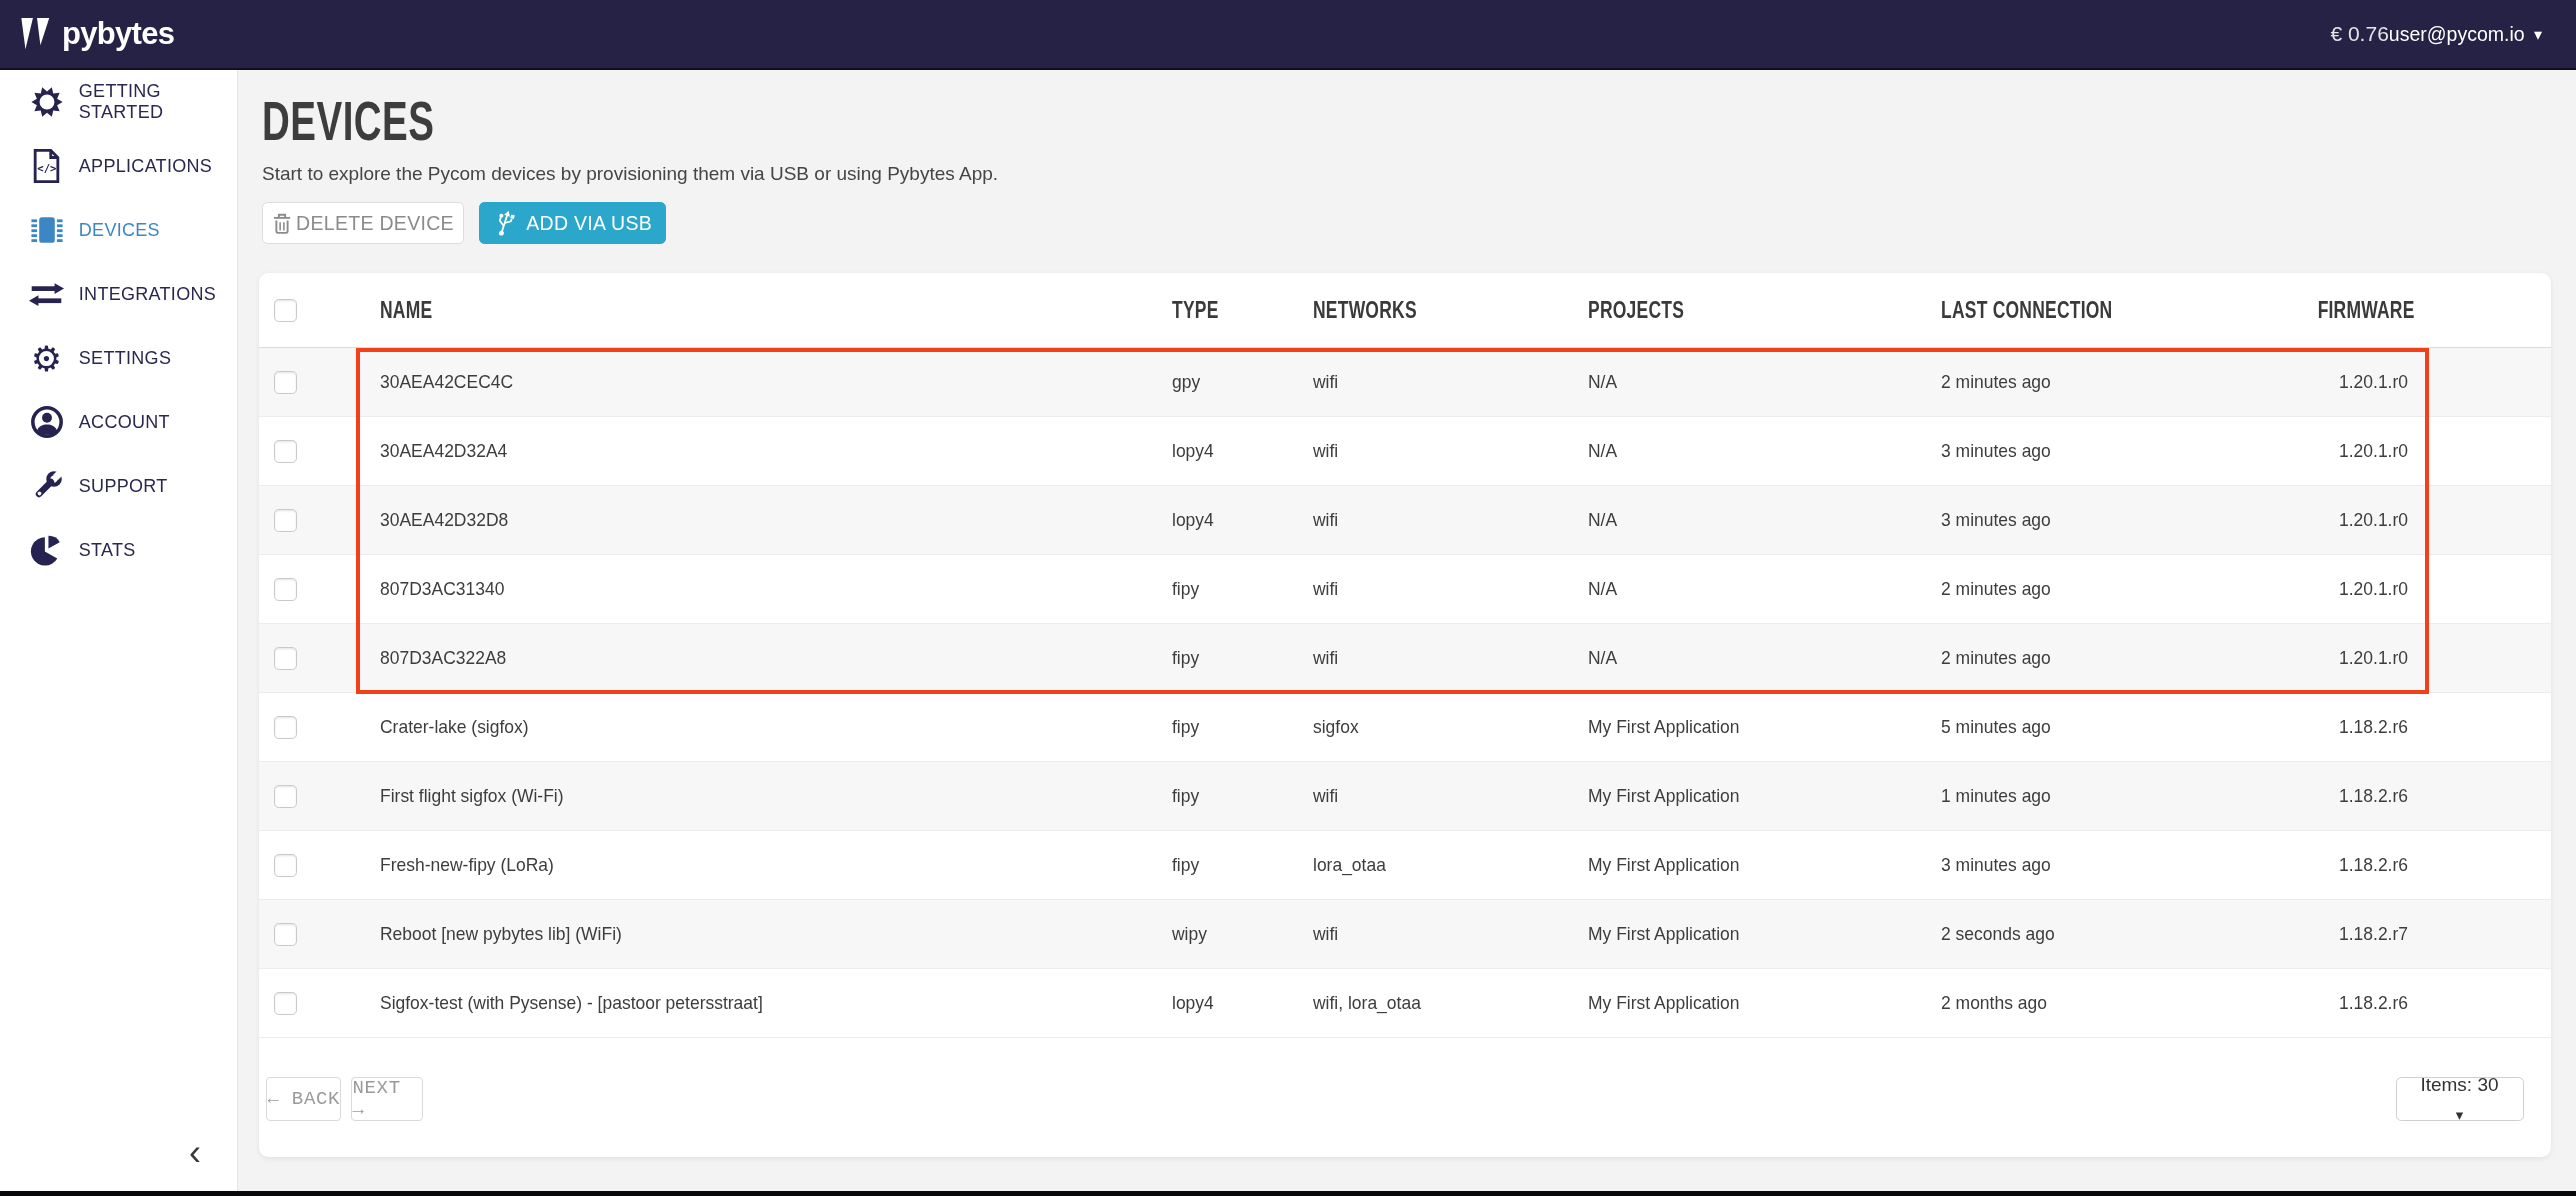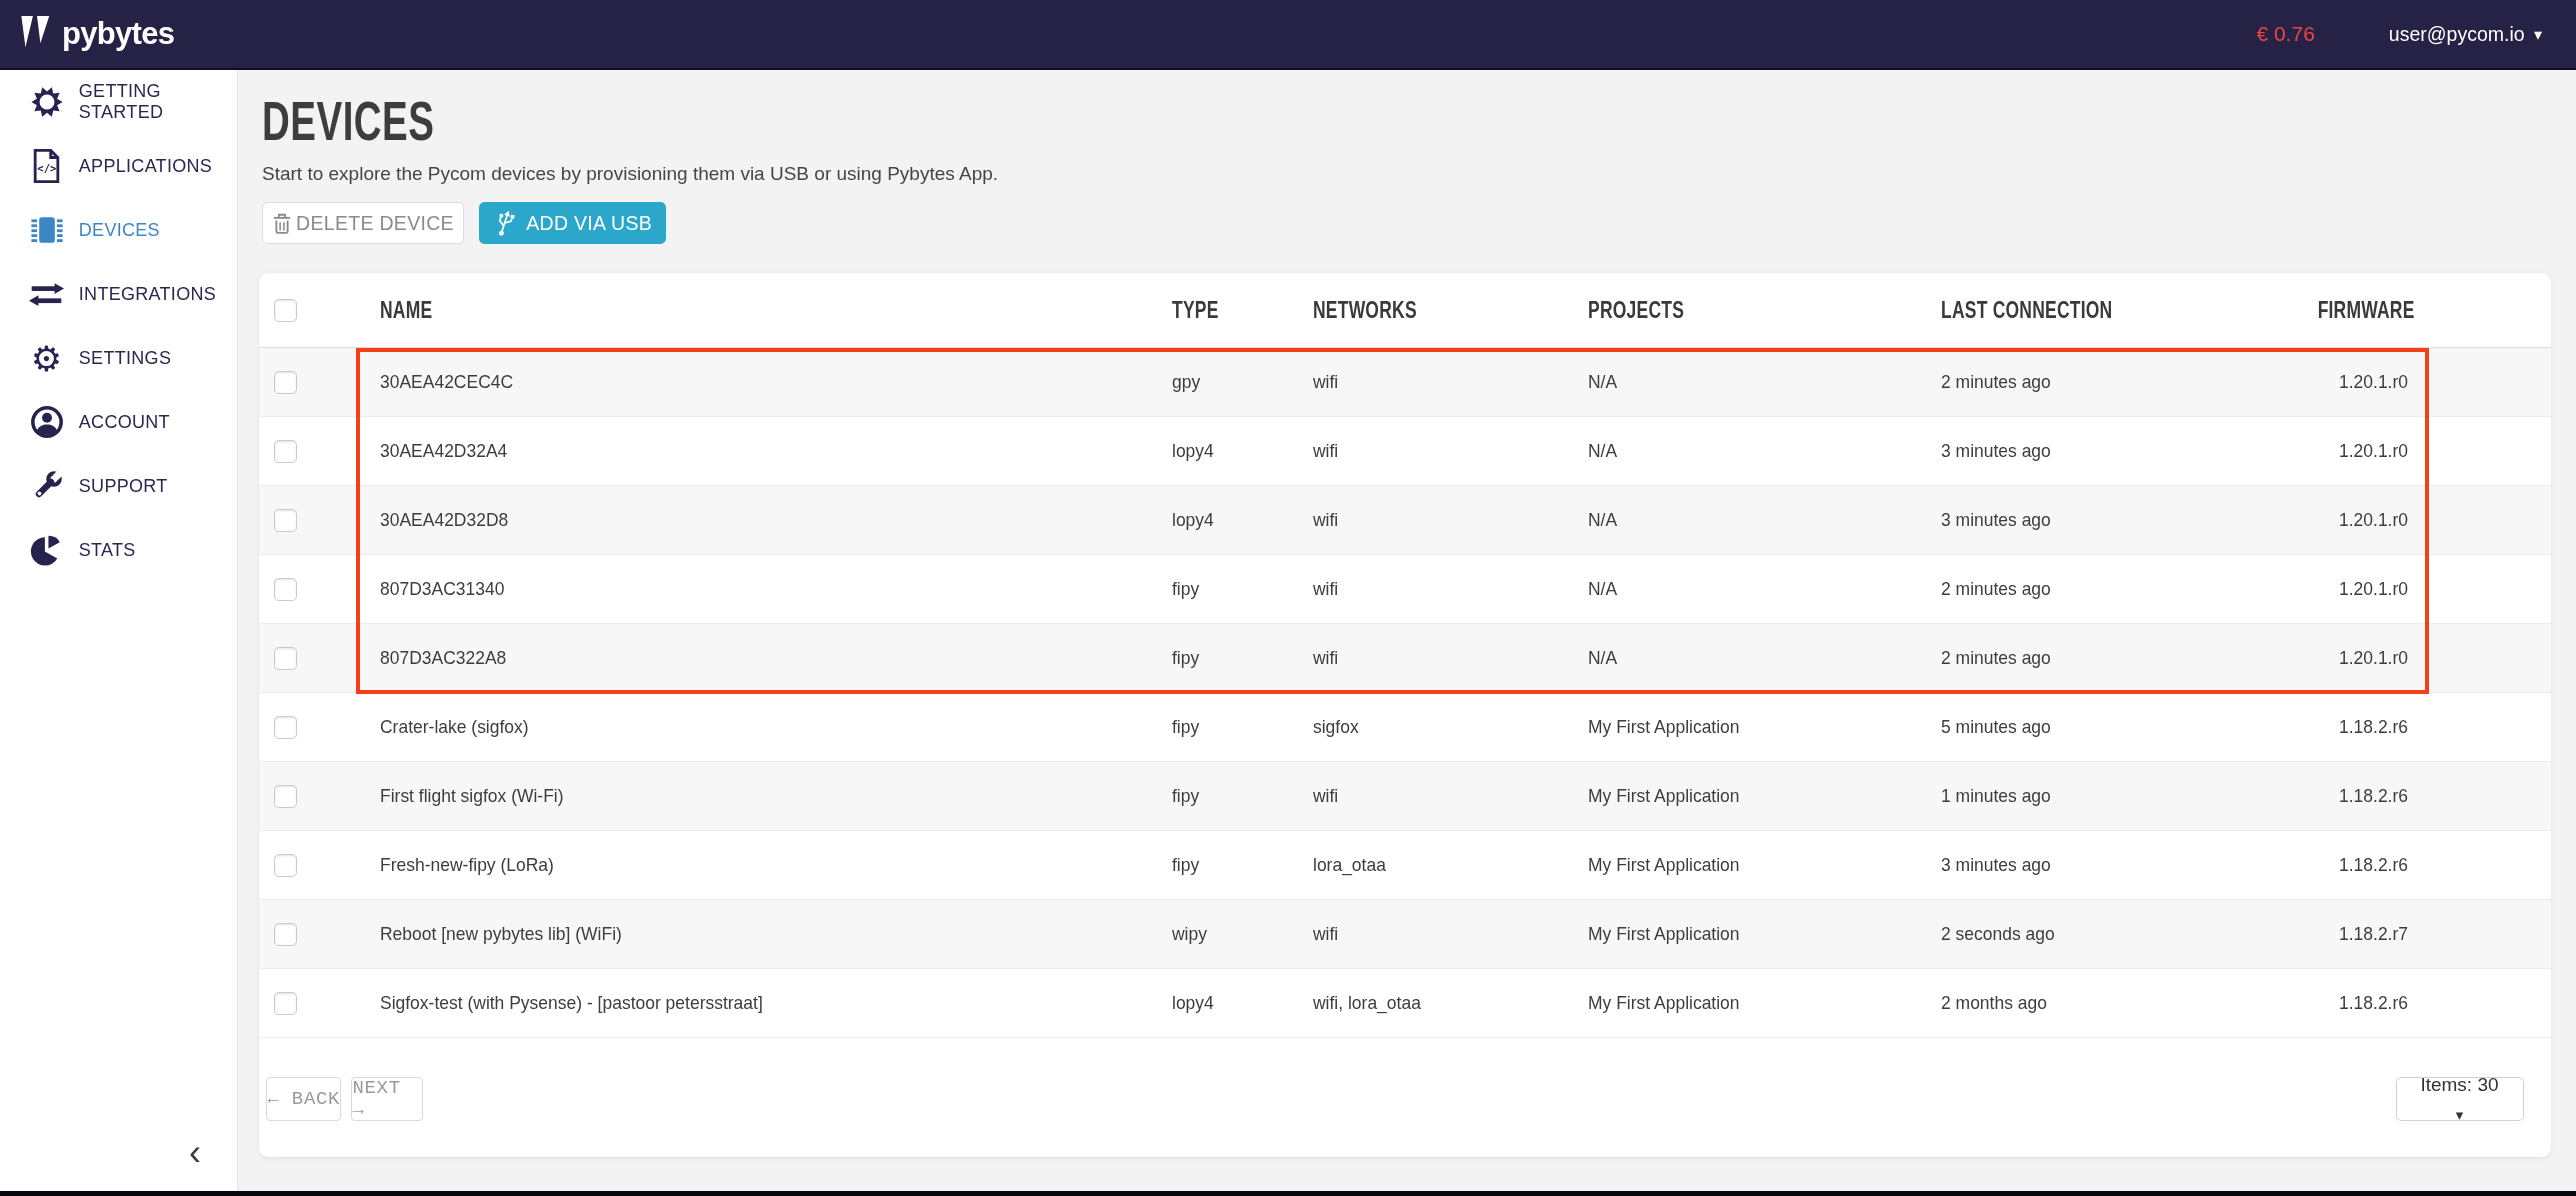--- a/index.html
+++ b/index.html
@@ -3,24 +3,24 @@
 <meta charset="utf-8">
 <style>
   * { margin:0; padding:0; box-sizing:border-box; }
   html,body { width:2576px; height:1196px; overflow:hidden; background:#f3f3f4;
               font-family:"Liberation Sans","DejaVu Sans",sans-serif; }
 
   
   .navbar { position:absolute; left:0; top:0; width:2576px; height:70px;
             background:#252245; border-bottom:2px solid #100e22;
             display:flex; align-items:center; padding:0 34px 0 20px; z-index:30; }
-  .logo { display:flex; align-items:flex-start; gap:8px; cursor:pointer; }
+  .logo { display:flex; align-items:flex-end; gap:8px; cursor:pointer; }
   .logo-text { color:#ffffff; font-size:31px; font-weight:700; letter-spacing:-0.7px; }
   .nav-spacer { flex:1; }
-  .nav-balance { color:#ef4444; font-size:21px; margin-right:74px; }
+  .nav-balance { color:#e5e5e5; font-size:21px; }
   .nav-user { color:#ffffff; font-size:19.5px; display:flex; align-items:center; gap:9.4px; cursor:pointer; }
   .nav-caret { font-size:16px; color:#fff; }
 
   
   .sidebar { position:absolute; left:0; top:70px; width:238px; height:1121px;
              background:#ffffff; border-right:1.3px solid #e4e4e6; z-index:20; }
   .side-item { height:64px; display:flex; align-items:center; padding-left:29px;
                gap:14.8px; cursor:pointer; }
   .side-icon { width:35px; height:35px; flex:0 0 35px; display:flex;
                align-items:center; justify-content:center; }

